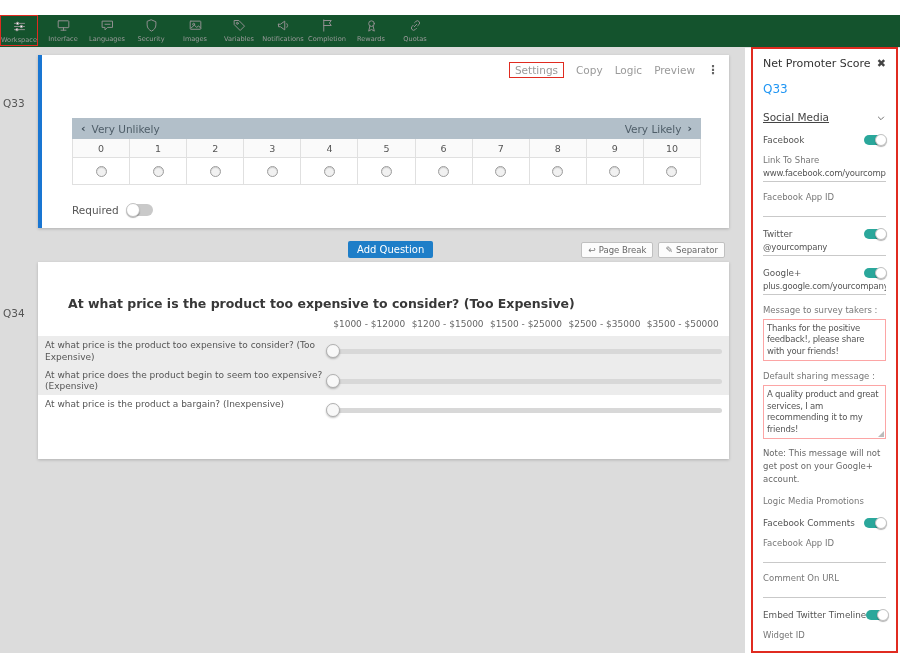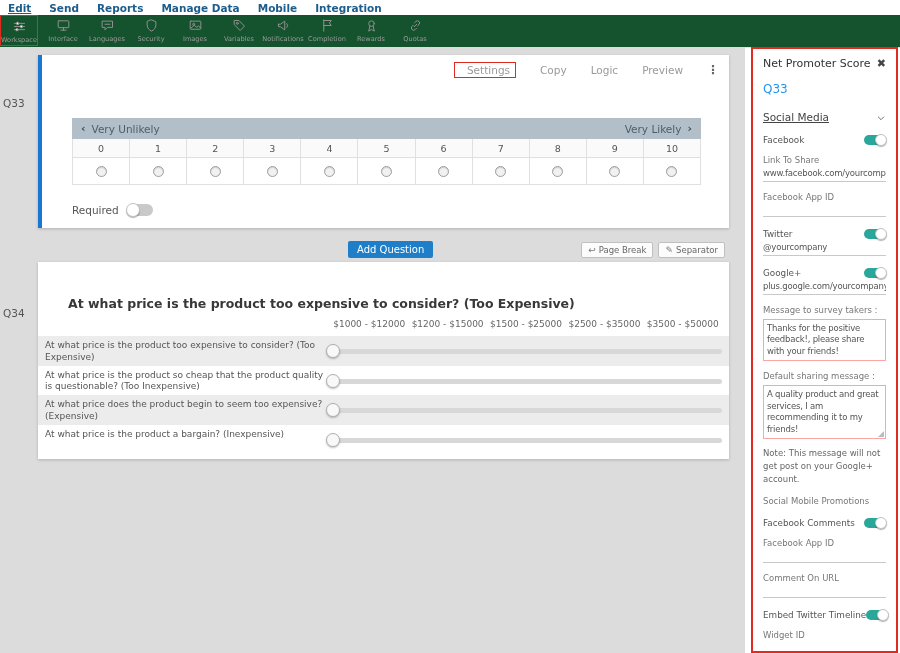--- a/index.html
+++ b/index.html
@@ -21,21 +21,21 @@
 
   
   .content { position:absolute; left:0; top:47px; width:745px; height:606px; background:#dcdcdc; }
   .gutter-label { position:absolute; left:3px; font-size:10.5px; color:#555; }
 
   .card { position:absolute; background:#fff; box-shadow:0 1px 3px rgba(0,0,0,.2); }
   .card.q33 { left:38px; top:8px; width:691px; height:173px; border-left:4px solid #1976d2; }
   .card.q34 { left:38px; top:215px; width:691px; height:197px;padding-left:48px; }
 
   .actions { position:absolute; top:7px; right:10px; display:flex; align-items:center; gap:12px; font-size:10.5px; color:#9a9a9a; }
-  .actions span { cursor:pointer;padding-left:12px; }
+  .actions span { cursor:pointer; }
   .action-settings { border:1px solid #e02b20; padding:1px 5px; }
   .action-more { color:#666; font-weight:bold; font-size:12px; }
 
   .qtext { position:absolute; left:30px; top:26px; width:648px; font-size:12.5px; color:#3a3a3a; line-height:1.55; cursor:text; }
   .qtext .emph { font-style:italic; text-decoration:underline; }
 
   .nps { position:absolute; left:30px; top:63px; width:629px; }
   .nps-head { height:21px; background:#b2bfc9; display:flex; justify-content:space-between; align-items:center; padding:0 9px; font-size:10.5px; color:#4e5d68; }
   .nps-side { display:flex; align-items:center; gap:6px; }
   .nps-chev { font-weight:bold; font-size:11px; color:#3e4d58; }
@@ -82,28 +82,20 @@
   .f-input { margin-top:2px; font-size:8.5px; color:#555; border-bottom:1px solid #c9c9c9; padding:1px 0 3px; min-height:13px; white-space:nowrap; overflow:hidden; letter-spacing:-0.2px; cursor:text; }
   .f-textarea { margin-top:4px; border:1px solid #fca5a5; font-size:8.5px; color:#555; padding:3px; line-height:1.35; letter-spacing:-0.2px; position:relative; cursor:text; }
   .f-textarea.resizable::after { content:""; position:absolute; right:1px; bottom:1px; width:0; height:0; border-left:6px solid transparent; border-bottom:6px solid #bbb; }
   .f-note { margin-top:8px; font-size:8.5px; color:#666; line-height:1.5; }
 </style>
 </head>
 <body>
 
 <div class="screen">
 
-  <div class="topmenu" id="topmenu">
-      <span class="menu-item active">Edit</span>
-      <span class="menu-item">Send</span>
-      <span class="menu-item">Reports</span>
-      <span class="menu-item">Manage Data</span>
-      <span class="menu-item">Mobile</span>
-      <span class="menu-item">Integration</span>
-    </div>
 
   <div class="toolbar" id="toolbar">
       <div class="tool-item highlight">
         <span class="tool-icon">
           <svg viewBox="0 0 24 24">
             <path d="M4 7h16M4 12h16M4 17h16"></path>
             <circle cx="9" cy="7" r="2" fill="#fff"></circle>
             <circle cx="15" cy="12" r="2" fill="#fff"></circle>
             <circle cx="8" cy="17" r="2" fill="#fff"></circle>
           </svg>
@@ -302,25 +294,20 @@
           <div class="price-col">$1500 - $25000</div>
           <div class="price-col">$2500 - $35000</div>
           <div class="price-col">$3500 - $50000</div>
         </div>
       <div class="slider-rows" id="sliderRows">
           <div class="s-row striped">
             <div class="s-label">At what price is the product too expensive to consider? (Too Expensive)</div>
             <div class="s-track"></div>
             <div class="s-handle" style="left: 288px;"></div>
           </div>
-          <div class="s-row">
-            <div class="s-label">At what price is the product so cheap that the product quality is questionable? (Too Inexpensive)</div>
-            <div class="s-track"></div>
-            <div class="s-handle" style="left: 288px;"></div>
-          </div>
           <div class="s-row striped">
             <div class="s-label">At what price does the product begin to seem too expensive? (Expensive)</div>
             <div class="s-track"></div>
             <div class="s-handle" style="left: 288px;"></div>
           </div>
           <div class="s-row">
             <div class="s-label">At what price is the product a bargain? (Inexpensive)</div>
             <div class="s-track"></div>
             <div class="s-handle" style="left: 288px;"></div>
           </div>
@@ -364,21 +351,21 @@
           <span class="toggle sm on">
             <span class="knob"></span>
           </span>
         </div>
         <div class="f-input">plus.google.com/yourcompany</div>
         <div class="f-label">Message to survey takers :</div>
         <div class="f-textarea">Thanks for the positive feedback!, please share with your friends!</div>
         <div class="f-label">Default sharing message :</div>
         <div class="f-textarea resizable">A quality product and great services, I am recommending it to my friends!</div>
         <div class="f-note">Note: This message will not get post on your Google+ account.</div>
-        <div class="f-label">Social Mobile Promotions</div>
+        <div class="f-label">Logic Media Promotions</div>
         <div class="f-toggle">
           <span>Facebook Comments</span>
           <span class="toggle sm on">
             <span class="knob"></span>
           </span>
         </div>
         <div class="f-label">Facebook App ID</div>
         <div class="f-input"></div>
         <div class="f-label">Comment On URL</div>
         <div class="f-input"></div>

